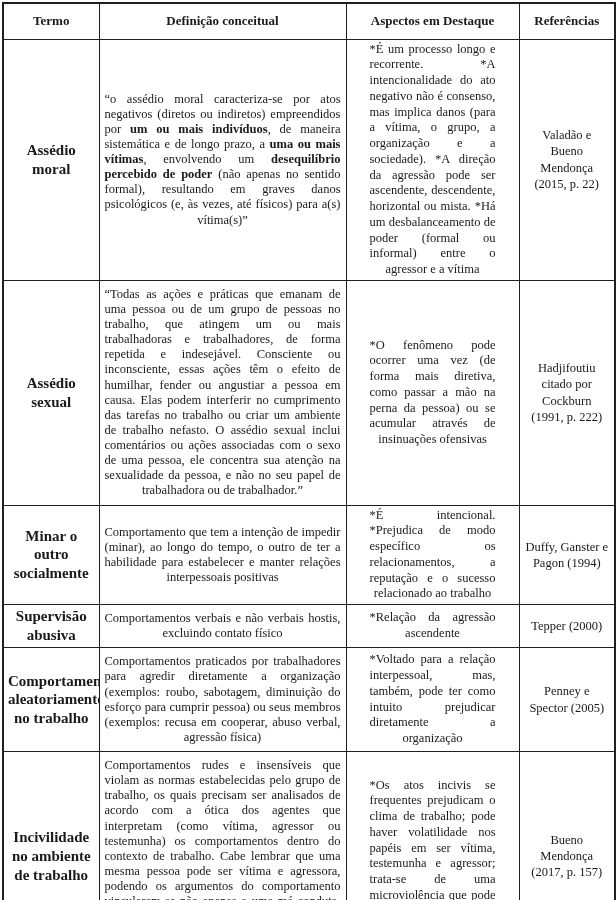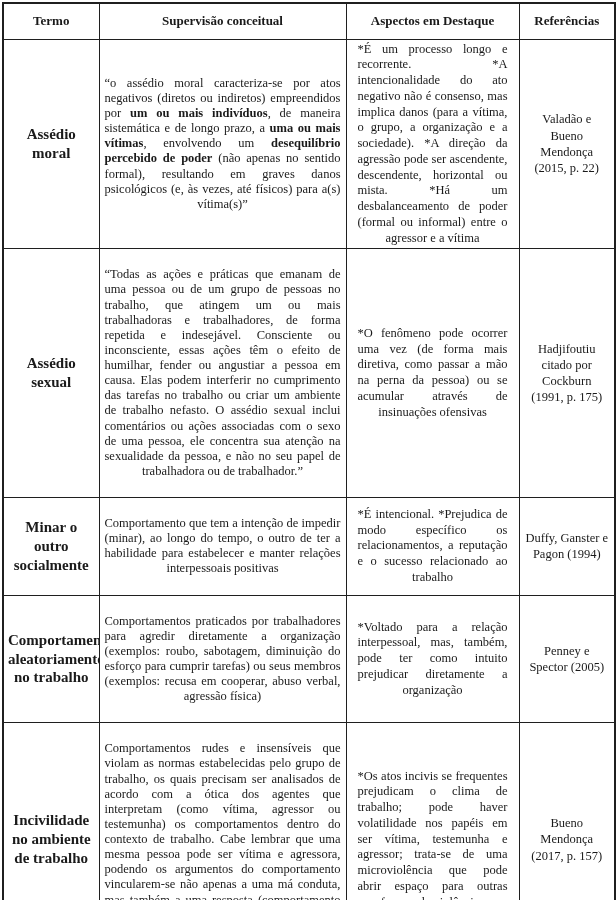--- a/index.html
+++ b/index.html
@@ -39,28 +39,28 @@
     text-align: center;
     font-size: 15px;
     line-height: 1.25;
     padding: 1px 4px;
   }
   td.cell-def {
     text-align: justify;
     text-align-last: center;
     font-size: 12.5px;
     line-height: 1.21;
-    padding: 18px 5px;
+    padding: 6px 5px;
   }
   td.cell-asp {
     text-align: justify;
     text-align-last: center;
     font-size: 12.5px;
     line-height: 1.26;
-    padding: 2px 11px;
+    padding: 2px 23px;
   }
   td.cell-ref {
     text-align: center;
     font-size: 12.5px;
     line-height: 1.3;
     padding: 1px 5px;
   }
   td.cell-def b, td.cell-def span { white-space: normal; }
 </style>
 </head>
@@ -69,47 +69,53 @@
 <table class="concept-table">
   <colgroup>
     <col style="width:96px">
     <col style="width:247px">
     <col style="width:173px">
     <col style="width:96px">
   </colgroup>
   <thead>
     <tr style="height:36px">
       <th>Termo</th>
-      <th>Supervisão conceitual</th>
+      <th>Definição conceitual</th>
       <th>Aspectos em Destaque</th>
       <th>Referências</th>
     </tr>
   </thead>
   <tbody>
     <tr style="height:174px">
       <td class="cell-term">Assédio moral</td>
       <td class="cell-def"><span>“o assédio moral caracteriza-se por atos negativos (diretos ou indiretos) empreendidos por </span><b>um ou mais indivíduos</b><span>, de maneira sistemática e de longo prazo, a </span><b>uma ou mais vítimas</b><span>, envolvendo um </span><b>desequilíbrio percebido de poder</b><span> (não apenas no sentido formal), resultando em graves danos psicológicos (e, às vezes, até físicos) para a(s) vítima(s)”</span></td>
       <td class="cell-asp">*É um processo longo e recorrente.  *A intencionalidade do ato negativo não é consenso, mas implica danos (para a vítima, o grupo, a organização e a sociedade). *A direção da agressão pode ser ascendente, descendente, horizontal ou mista. *Há um desbalanceamento de poder (formal ou informal) entre o agressor e a vítima</td>
       <td class="cell-ref">Valadão e Bueno Mendonça (2015, p. 22)</td>
     </tr>
     <tr style="height:196px">
       <td class="cell-term">Assédio sexual</td>
       <td class="cell-def"><span>“Todas as ações e práticas que emanam de uma pessoa ou de um grupo de pessoas no trabalho, que atingem um ou mais trabalhadoras e trabalhadores, de forma repetida e indesejável. Consciente ou inconsciente, essas ações têm o efeito de humilhar, fender ou angustiar a pessoa em causa. Elas podem interferir no cumprimento das tarefas no trabalho ou criar um ambiente de trabalho nefasto. O assédio sexual inclui comentários ou ações associadas com o sexo de uma pessoa, ele concentra sua atenção na sexualidade da pessoa, e não no seu papel de trabalhadora ou de trabalhador.”</span></td>
       <td class="cell-asp">*O fenômeno pode ocorrer uma vez (de forma mais diretiva, como passar a mão na perna da pessoa) ou se acumular através de insinuações ofensivas</td>
-      <td class="cell-ref">Hadjifoutiu citado por Cockburn (1991, p. 175)</td>
+      <td class="cell-ref">Hadjifoutiu citado por Cockburn (1991, p. 222)</td>
     </tr>
     <tr style="height:71px">
       <td class="cell-term">Minar o outro socialmente</td>
       <td class="cell-def"><span>Comportamento que tem a intenção de impedir (minar), ao longo do tempo, o outro de ter a habilidade para estabelecer e manter relações interpessoais positivas</span></td>
       <td class="cell-asp">*É intencional. *Prejudica de modo específico os relacionamentos, a reputação e o sucesso relacionado ao trabalho</td>
       <td class="cell-ref">Duffy, Ganster e Pagon (1994)</td>
     </tr>
+    <tr style="height:39px">
+      <td class="cell-term">Supervisão abusiva</td>
+      <td class="cell-def"><span>Comportamentos verbais e não verbais hostis, excluindo contato físico</span></td>
+      <td class="cell-asp">*Relação da agressão ascendente</td>
+      <td class="cell-ref">Tepper (2000)</td>
+    </tr>
     <tr style="height:103px">
       <td class="cell-term">Comportamento aleatoriamente no trabalho</td>
-      <td class="cell-def"><span>Comportamentos praticados por trabalhadores para agredir diretamente a organização (exemplos: roubo, sabotagem, diminuição do esforço para cumprir tarefas) ou seus membros (exemplos: recusa em cooperar, abuso verbal, agressão física)</span></td>
+      <td class="cell-def"><span>Comportamentos praticados por trabalhadores para agredir diretamente a organização (exemplos: roubo, sabotagem, diminuição do esforço para cumprir pessoa) ou seus membros (exemplos: recusa em cooperar, abuso verbal, agressão física)</span></td>
       <td class="cell-asp">*Voltado para a relação interpessoal, mas, também, pode ter como intuito prejudicar diretamente a organização</td>
       <td class="cell-ref">Penney e Spector (2005)</td>
     </tr>
     <tr style="height:199px">
       <td class="cell-term">Incivilidade no ambiente de trabalho</td>
       <td class="cell-def"><span>Comportamentos rudes e insensíveis que violam as normas estabelecidas pelo grupo de trabalho, os quais precisam ser analisados de acordo com a ótica dos agentes que interpretam (como vítima, agressor ou testemunha) os comportamentos dentro do contexto de trabalho. Cabe lembrar que uma mesma pessoa pode ser vítima e agressora, podendo os argumentos do comportamento vincularem-se não apenas a uma má conduta, mas também a uma resposta (comportamento incivil) a uma artimanha vivenciada (mesmo sendo aparentemente civil)</span></td>
       <td class="cell-asp">*Os atos incivis se frequentes prejudicam o clima de trabalho; pode haver volatilidade nos papéis em ser vítima, testemunha e agressor; trata-se de uma microviolência que pode abrir espaço para outras formas de violências</td>
       <td class="cell-ref">Bueno Mendonça (2017, p. 157)</td>
     </tr>
     <tr style="height:74px">

